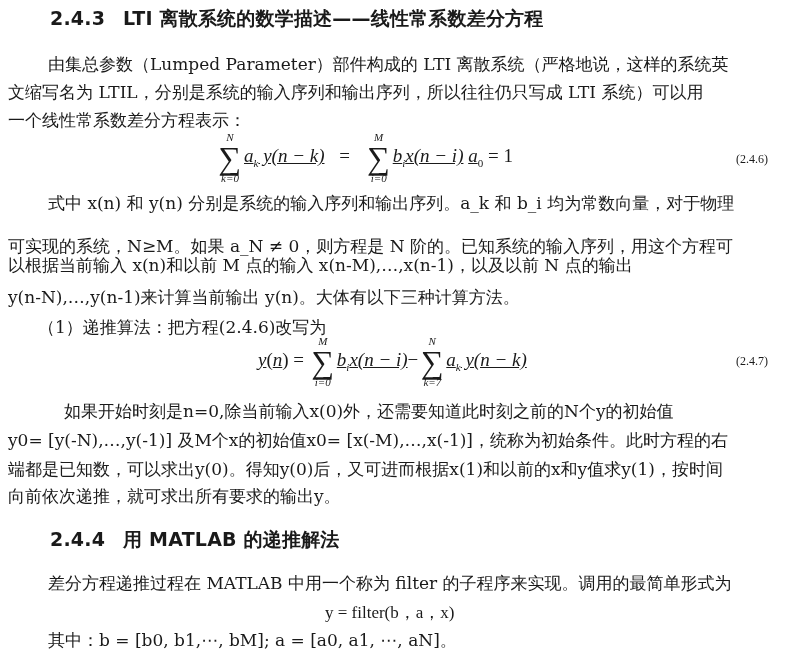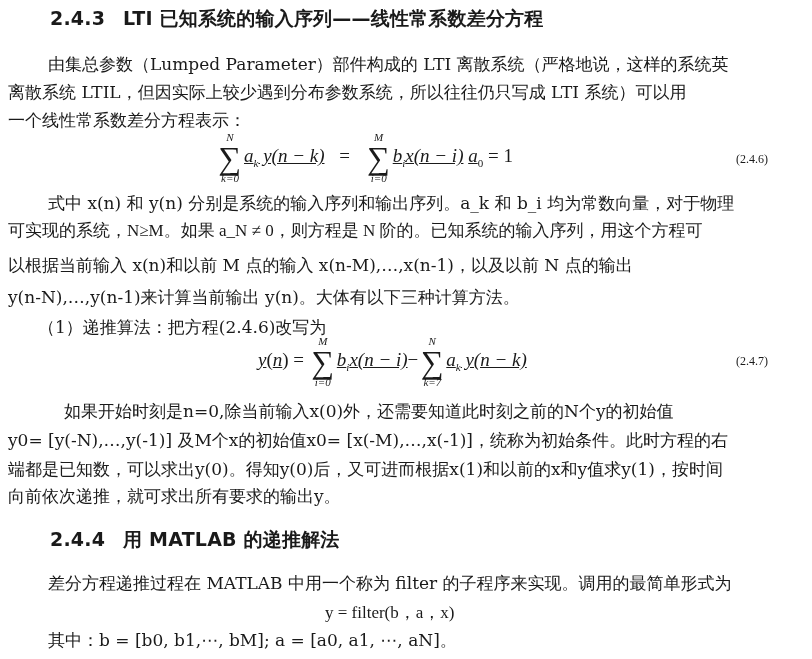--- a/index.html
+++ b/index.html
@@ -30,40 +30,40 @@
   .sum { display: inline-block; position: relative; text-align: center; width: 28px; vertical-align: middle; }
   .sum .sig { font-size: 32px; line-height: 30px; display: block; }
   .sum .up, .sum .lo { font-size: 11px; font-style: italic; display: block; line-height: 11px; }
   i { font-family: "Liberation Serif", serif; text-decoration: underline; }
   sub { font-size: 11px; }
 </style>
 </head>
 <body>
 
 <div class="heading" style="top:6px;">
-  <span class="num">2.4.3</span><span>LTI 已知系统的输入序列——线性常系数差分方程</span>
+  <span class="num">2.4.3</span><span>LTI 离散系统的数学描述——线性常系数差分方程</span>
 </div>
 
 <div>
   <div class="line indent" style="top:54px;">由集总参数（Lumped Parameter）部件构成的 LTI 离散系统（严格地说，这样的系统英</div>
-  <div class="line" style="top:82px;">离散系统 LTIL，但因实际上较少遇到分布参数系统，所以往往仍只写成 LTI 系统）可以用</div>
+  <div class="line" style="top:82px;">文缩写名为 LTIL，分别是系统的输入序列和输出序列，所以往往仍只写成 LTI 系统）可以用</div>
   <div class="line" style="top:110px;">一个线性常系数差分方程表示：</div>
 </div>
 
 <div class="eq" style="left:216px; top:132px;">
   <span class="sum"><span class="up">N</span><span class="sig">∑</span><span class="lo">k=0</span></span><i>a<sub>k</sub> y(n − k)</i>
   <span style="margin:0 10px;">=</span>
   <span class="sum"><span class="up">M</span><span class="sig">∑</span><span class="lo">i=0</span></span><i>b<sub>i</sub>x(n − i)</i>
   <span style=""><i>a</i><sub>0</sub> = 1</span>
 </div>
 <div class="eqno" style="top:152px;">(2.4.6)</div>
 
 <div>
   <div class="line indent" style="top:193px;">式中 x(n) 和 y(n) 分别是系统的输入序列和输出序列。a_k 和 b_i 均为常数向量，对于物理</div>
-  <div class="line" style="top:221px;font-family:Liberation Serif, serif;">可实现的系统，N≥M。如果 a_N ≠ 0，则方程是 N 阶的。已知系统的输入序列，用这个方程可</div>
+  <div class="line" style="top:236px;">可实现的系统，N≥M。如果 a_N ≠ 0，则方程是 N 阶的。已知系统的输入序列，用这个方程可</div>
   <div class="line" style="top:255px;text-align:center;">以根据当前输入 x(n)和以前 M 点的输入 x(n-M),…,x(n-1)，以及以前 N 点的输出</div>
   <div class="line" style="top:287px;">y(n-N),…,y(n-1)来计算当前输出 y(n)。大体有以下三种计算方法。</div>
 </div>
 
 <div class="line" style="left:38px; top:317px;">（1）递推算法：把方程(2.4.6)改写为</div>
 
 <div class="eq" style="left:258px; top:336px;">
   <i>y</i>(<i>n</i>) =
   <span class="sum"><span class="up">M</span><span class="sig">∑</span><span class="lo">i=0</span></span><i>b<sub>i</sub>x(n − i)</i>−<span class="sum"><span class="up">N</span><span class="sig">∑</span><span class="lo">k=7</span></span><i>a<sub>k</sub> y(n − k)</i>
 </div>

